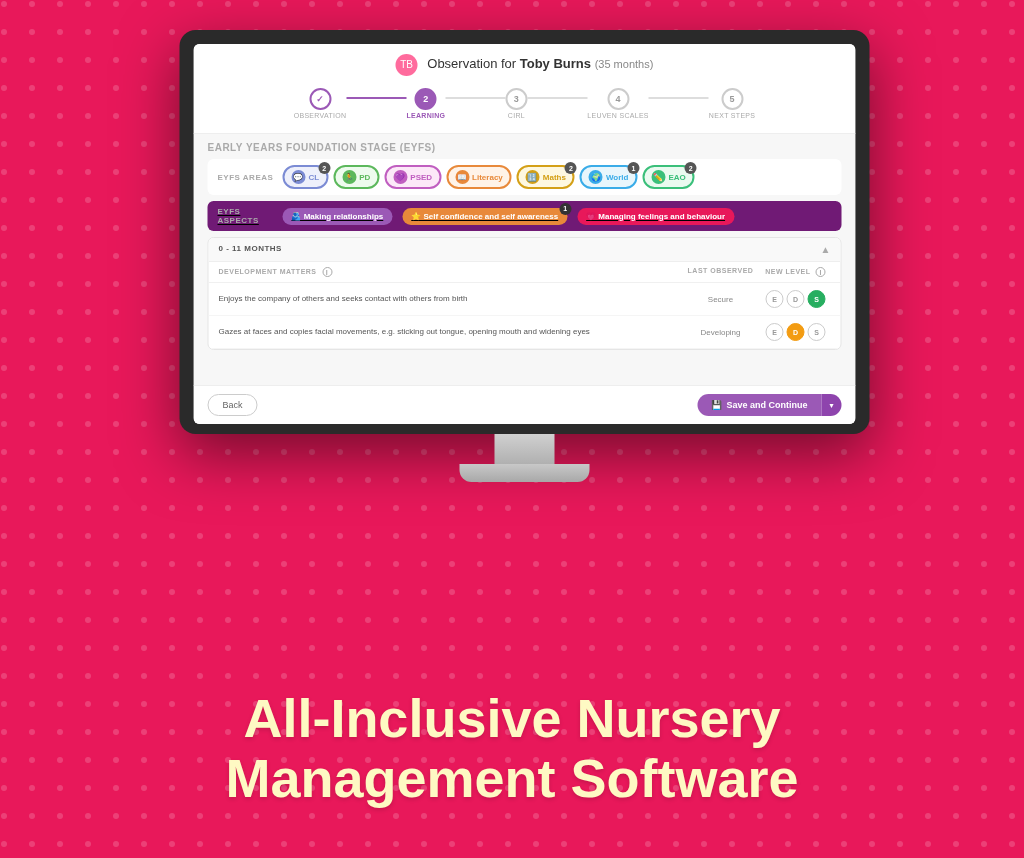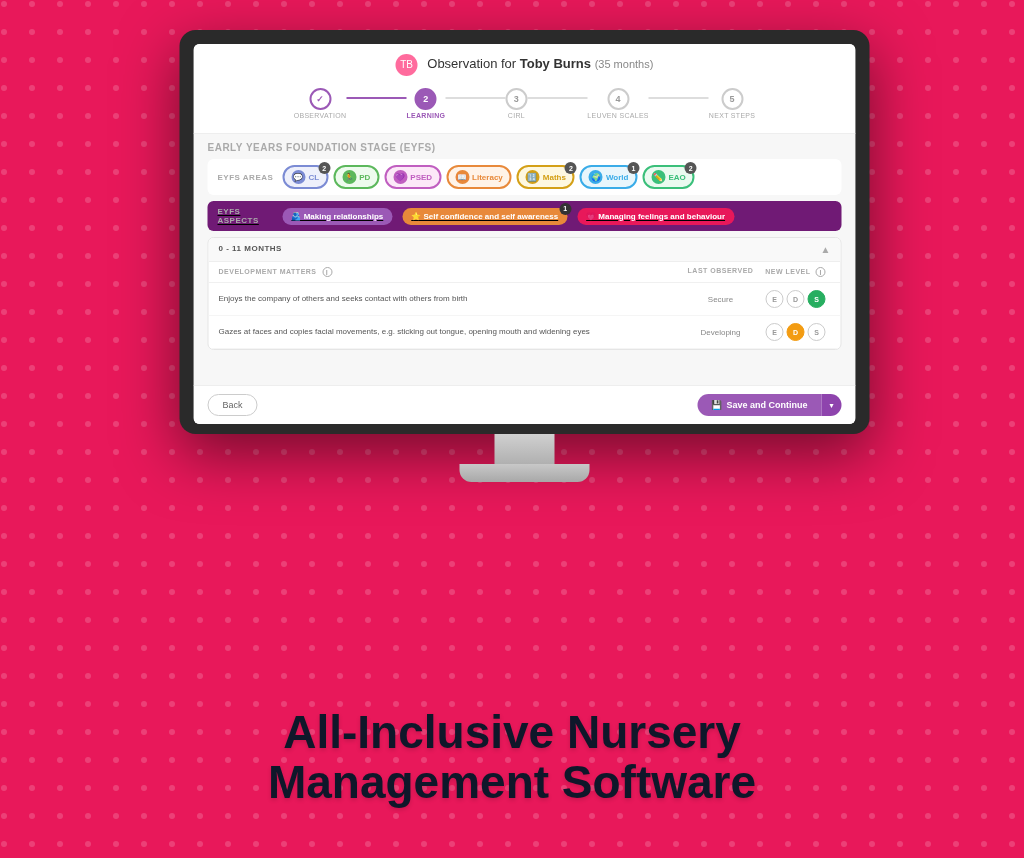--- a/index.html
+++ b/index.html
@@ -480,23 +480,23 @@
     
     .tagline {
       position: absolute;
       bottom: 50px;
       left: 0;
       right: 0;
       text-align: center;
     }
 
     .tagline h1 {
-      font-size: 46px;
+      font-size: 54px;
       font-weight: 900;
-      color: #0f172a;
+      color: #fef9c3;
       line-height: 1.1;
       text-shadow: 0 2px 4px rgba(0,0,0,0.15);
     }
 
     
     .info-icon {
       display: inline-flex;
       align-items: center;
       justify-content: center;
       width: 10px;

